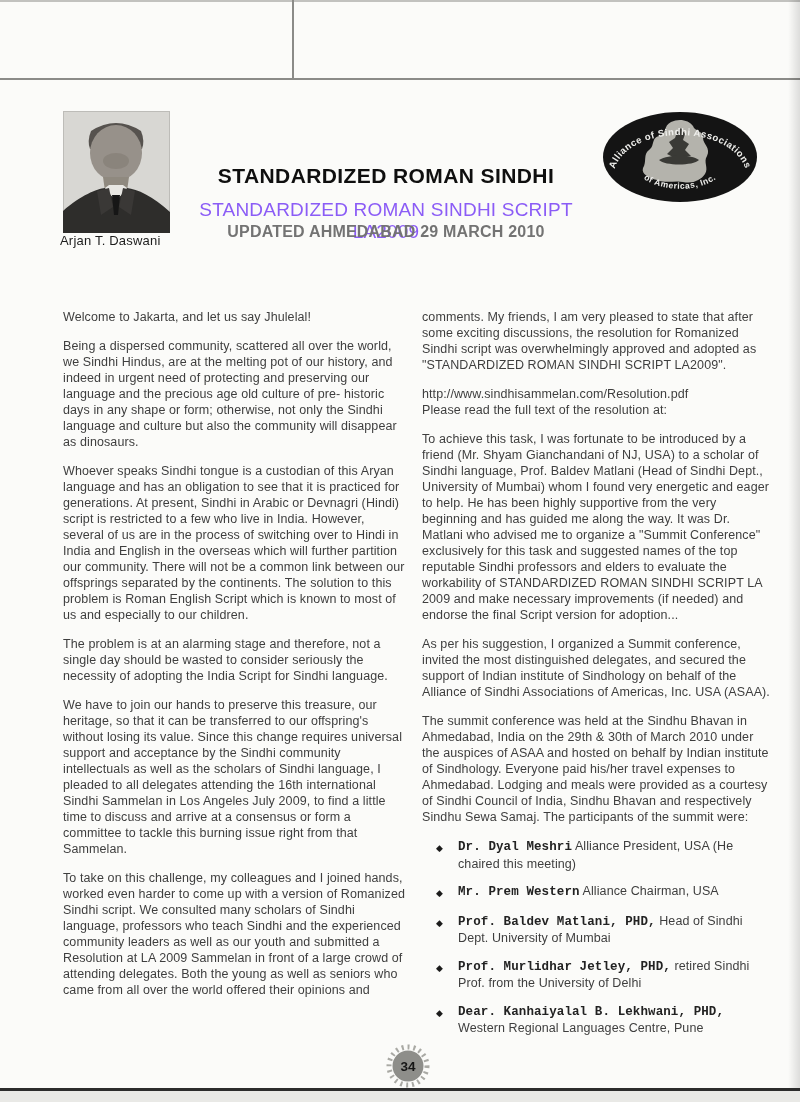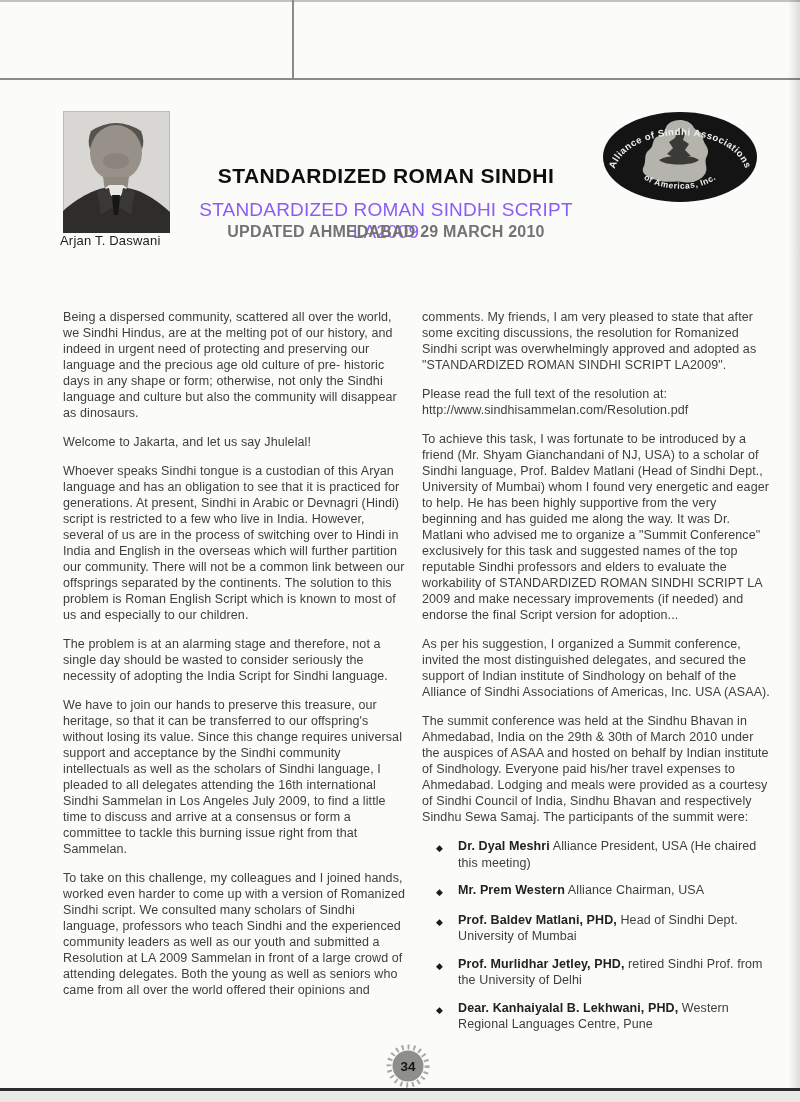--- a/index.html
+++ b/index.html
@@ -37,21 +37,21 @@
   
   .col{position:absolute;top:309px;font-size:12.5px;line-height:16px;letter-spacing:0.1px;}
   .col-left{left:63px;width:343px;}
   .col-right{left:422px;width:350px;}
   .col p{margin:0 0 13px 0;}
   .url-line{display:block;}
   .bullets{margin:3px 0 0 14px;padding:0;list-style:none;}
   .bullets li{display:flex;margin:0 0 11px 0;line-height:16.5px;}
   .b-icon{width:22px;flex:0 0 22px;font-size:9px;color:#1b1b1b;padding-top:2px;}
   .b-text{flex:1;}
-  .b-name{font-weight:bold;color:#222;}
+  .b-name{font-weight:bold;color:#222;font-family:Liberation Mono, monospace;}
 
   
   .badge{position:absolute;left:386px;top:1044px;width:44px;height:44px;}
 </style>
 </head>
 <body>
 
 <div class="page">
 
   <div class="scan-top"></div>
@@ -95,33 +95,33 @@
       <text font-size="9.5" font-weight="bold" fill="#efefec" letter-spacing="0.5">
         <textPath href="#arcTop" startOffset="50%" text-anchor="middle">Alliance of Sindhi Associations</textPath>
       </text>
       <text font-size="8.5" font-weight="bold" fill="#efefec" letter-spacing="0.5">
         <textPath href="#arcBot" startOffset="50%" text-anchor="middle">of Americas, Inc.</textPath>
       </text>
     </svg>
   </div>
 
   <div class="col col-left">
+    <p>Welcome to Jakarta, and let us say Jhulelal!</p>
     <p>Being a dispersed community, scattered all over the world, we Sindhi Hindus, are at the melting pot of our history, and indeed in urgent need of protecting and preserving our language and the precious age old culture of pre- historic days in any shape or form; otherwise, not only the Sindhi language and culture but also the community will disappear as dinosaurs.</p>
-    <p>Welcome to Jakarta, and let us say Jhulelal!</p>
     <p>Whoever speaks Sindhi tongue is a custodian of this Aryan language and has an obligation to see that it is practiced for generations. At present, Sindhi in Arabic or Devnagri (Hindi) script is restricted to a few who live in India. However, several of us are in the process of switching over to Hindi in India and English in the overseas which will further partition our community. There will not be a common link between our offsprings separated by the continents. The solution to this problem is Roman English Script which is known to most of us and especially to our children.</p>
     <p>The problem is at an alarming stage and therefore, not a single day should be wasted to consider seriously the necessity of adopting the India Script for Sindhi language.</p>
     <p>We have to join our hands to preserve this treasure, our heritage, so that it can be transferred to our offspring's without losing its value. Since this change requires universal support and acceptance by the Sindhi community intellectuals as well as the scholars of Sindhi language, I pleaded to all delegates attending the 16th international Sindhi Sammelan in Los Angeles July 2009, to find a little time to discuss and arrive at a consensus or form a committee to tackle this burning issue right from that Sammelan.</p>
     <p>To take on this challenge, my colleagues and I joined hands, worked even harder to come up with a version of Romanized Sindhi script. We consulted many scholars of Sindhi language, professors who teach Sindhi and the experienced community leaders as well as our youth and submitted a Resolution at LA 2009 Sammelan in front of a large crowd of attending delegates. Both the young as well as seniors who came from all over the world offered their opinions and</p>
   </div>
 
   <div class="col col-right">
     <p>comments. My friends, I am very pleased to state that after some exciting discussions, the resolution for Romanized Sindhi script was overwhelmingly approved and adopted as "STANDARDIZED ROMAN SINDHI SCRIPT LA2009".</p>
     <p>
+      <span class="url-line">http://www.sindhisammelan.com/Resolution.pdf</span>
       <span class="url-line">Please read the full text of the resolution at:</span>
-      <span class="url-line">http://www.sindhisammelan.com/Resolution.pdf</span>
     </p>
     <p>To achieve this task, I was fortunate to be introduced by a friend (Mr. Shyam Gianchandani of NJ, USA) to a scholar of Sindhi language, Prof. Baldev Matlani (Head of Sindhi Dept., University of Mumbai) whom I found very energetic and eager to help. He has been highly supportive from the very beginning and has guided me along the way. It was Dr. Matlani who advised me to organize a "Summit Conference" exclusively for this task and suggested names of the top reputable Sindhi professors and elders to evaluate the workability of STANDARDIZED ROMAN SINDHI SCRIPT LA 2009 and make necessary improvements (if needed) and endorse the final Script version for adoption...</p>
     <p>As per his suggestion, I organized a Summit conference, invited the most distinguished delegates, and secured the support of Indian institute of Sindhology on behalf of the Alliance of Sindhi Associations of Americas, Inc. USA (ASAA).</p>
     <p>The summit conference was held at the Sindhu Bhavan in Ahmedabad, India on the 29th &amp; 30th of March 2010 under the auspices of ASAA and hosted on behalf by Indian institute of Sindhology. Everyone paid his/her travel expenses to Ahmedabad. Lodging and meals were provided as a courtesy of Sindhi Council of India, Sindhu Bhavan and respectively Sindhu Sewa Samaj. The participants of the summit were:</p>
 
     <ul class="bullets">
       <li>
         <span class="b-icon">◆</span>
         <span class="b-text"><span class="b-name">Dr. Dyal Meshri</span><span> Alliance President, USA (He chaired this meeting)</span></span>
       </li>

